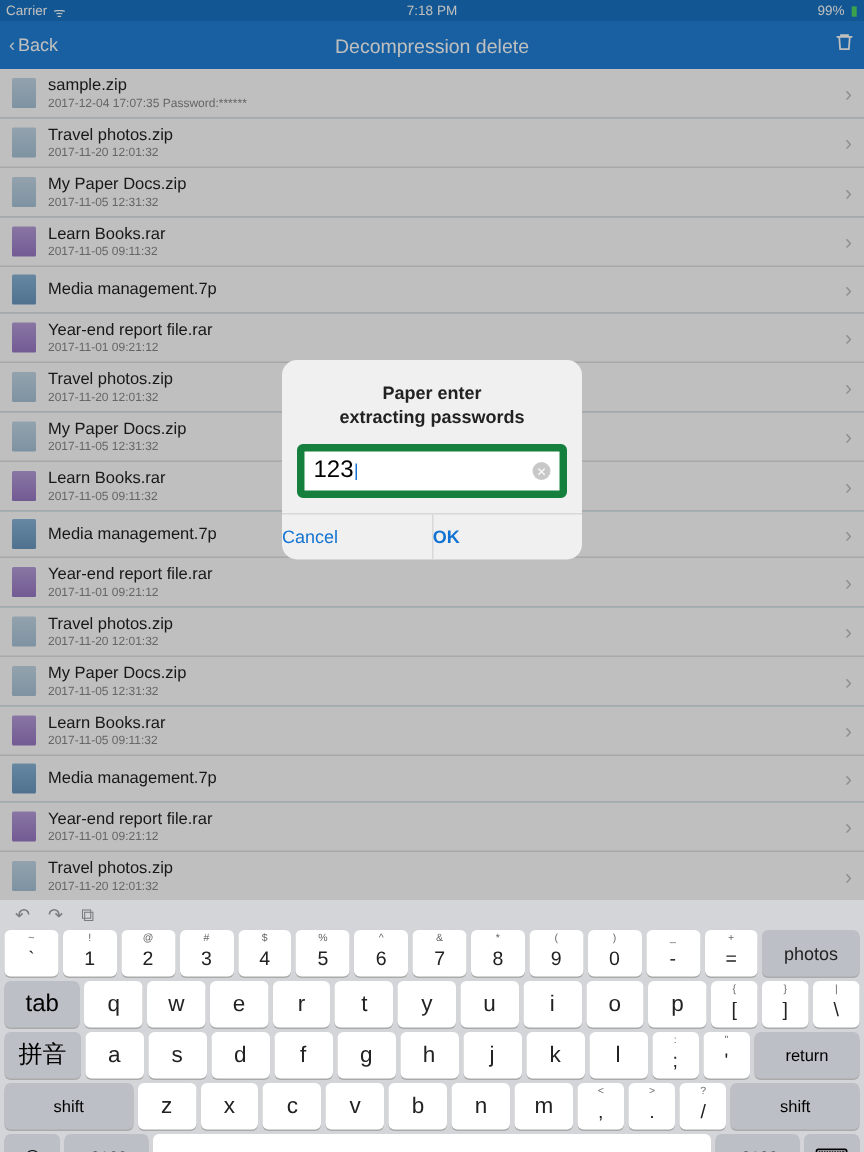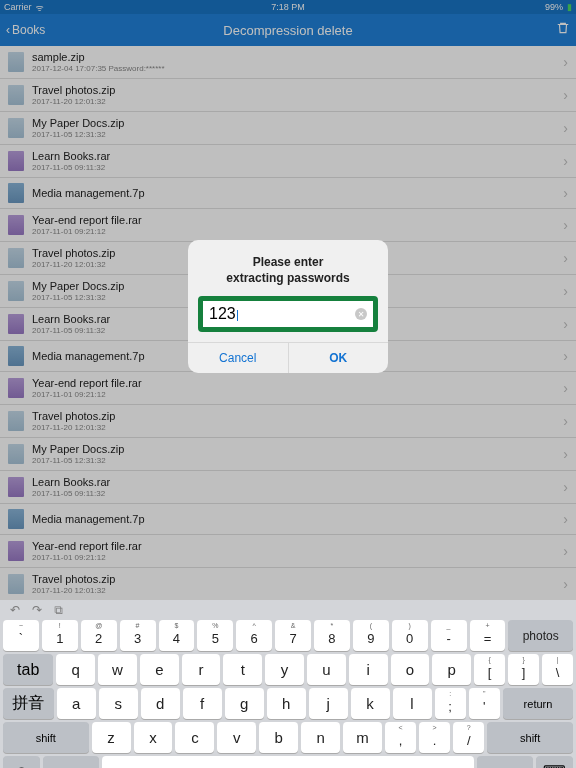--- a/index.html
+++ b/index.html
@@ -20,21 +20,21 @@
 .finfo{flex:1}
 .fname{font-size:11px;color:#222}
 .fdate{font-size:8px;color:#888;margin-top:1px}
 .chev{color:#c0c0c0;font-size:14px}
 .overlay{position:absolute;top:0;left:0;right:0;bottom:0;background:rgba(0,0,0,.25);display:flex;align-items:flex-start;justify-content:center;padding-top:240px}
 .alert{width:200px;background:#f0f0f0;border-radius:10px;overflow:hidden}
 .alert-title{text-align:center;padding:14px 16px 10px;font-size:12px;font-weight:600;color:#222;line-height:1.35}
 .alert-input{margin:0 10px 10px;background:#fff;border:5px solid #15803d;border-radius:4px;display:flex;align-items:center;padding:4px 6px}
 .clearbtn{width:12px;height:12px;border-radius:50%;background:#c8c8c8;display:flex;align-items:center;justify-content:center;color:#fff;font-size:8px}
 .alert-btns{display:flex;border-top:1px solid #d8d8d8}
-.albtn{flex:1;text-align:center;padding:8px 0;font-size:12px;color:#1373d2}
+.albtn{flex:1;padding:8px 0;font-size:12px;color:#1373d2}
 .albtn+.albtn{border-left:1px solid #d8d8d8;font-weight:600}
 .kb{position:absolute;bottom:0;left:0;right:0;height:168px;background:#d3d5d9}
 .kb-top{height:20px;display:flex;align-items:center;gap:12px;padding:0 10px}
 .kb-top span{color:#7a7a7a;font-size:12px}
 .krow{display:flex;padding:0 3px;gap:3px;margin-bottom:3px}
 .key{background:#fff;border-radius:4px;box-shadow:0 1px 0 #aaa;display:flex;flex-direction:column;align-items:center;justify-content:center;height:31px;flex:1;position:relative}
 .key.gray{background:#bcc0c6}
 .key .sub{font-size:7px;color:#666;position:absolute;top:2px}
 .key .main{font-size:13px;color:#222;margin-top:6px}
 .key.del{flex:1.8;font-size:12px;color:#222}
@@ -60,21 +60,21 @@
   <div class="status-c">7:18 PM</div>
   <div class="status-r">
       <span>99%</span>
       <span style="color:#4cd964">▮</span>
     </div>
 </div>
 
 <div class="navbar">
   <div class="back">
     <span>‹</span>
-    <span>Books</span>
+    <span>Back</span>
   </div>
   <div class="nb-title">Decompression delete</div>
   <div>
     <svg class="trash" viewBox="0 0 24 24" fill="none" stroke="#fff" stroke-width="2">
         <path d="M3 6h18M8 6V4h8v2M6 6l1 14h10l1-14"></path>
       </svg>
   </div>
 </div>
 
 <div class="list" id="list">
@@ -209,21 +209,21 @@
         <div class="fname">Travel photos.zip</div>
   <div class="fdate">2017-11-20 12:01:32</div>
       </div>
   <div class="chev">›</div>
     </div>
   </div>
 
 <div class="overlay">
   <div class="alert">
     <div class="alert-title">
-      <div>Please enter</div>
+      <div>Paper enter</div>
       <div>extracting passwords</div>
     </div>
     <div class="alert-input">
       <span class="cursor">123</span>
 
       <div style="flex:1"></div>
       <div class="clearbtn">✕</div>
     </div>
     <div class="alert-btns">
       <div class="albtn">Cancel</div>

